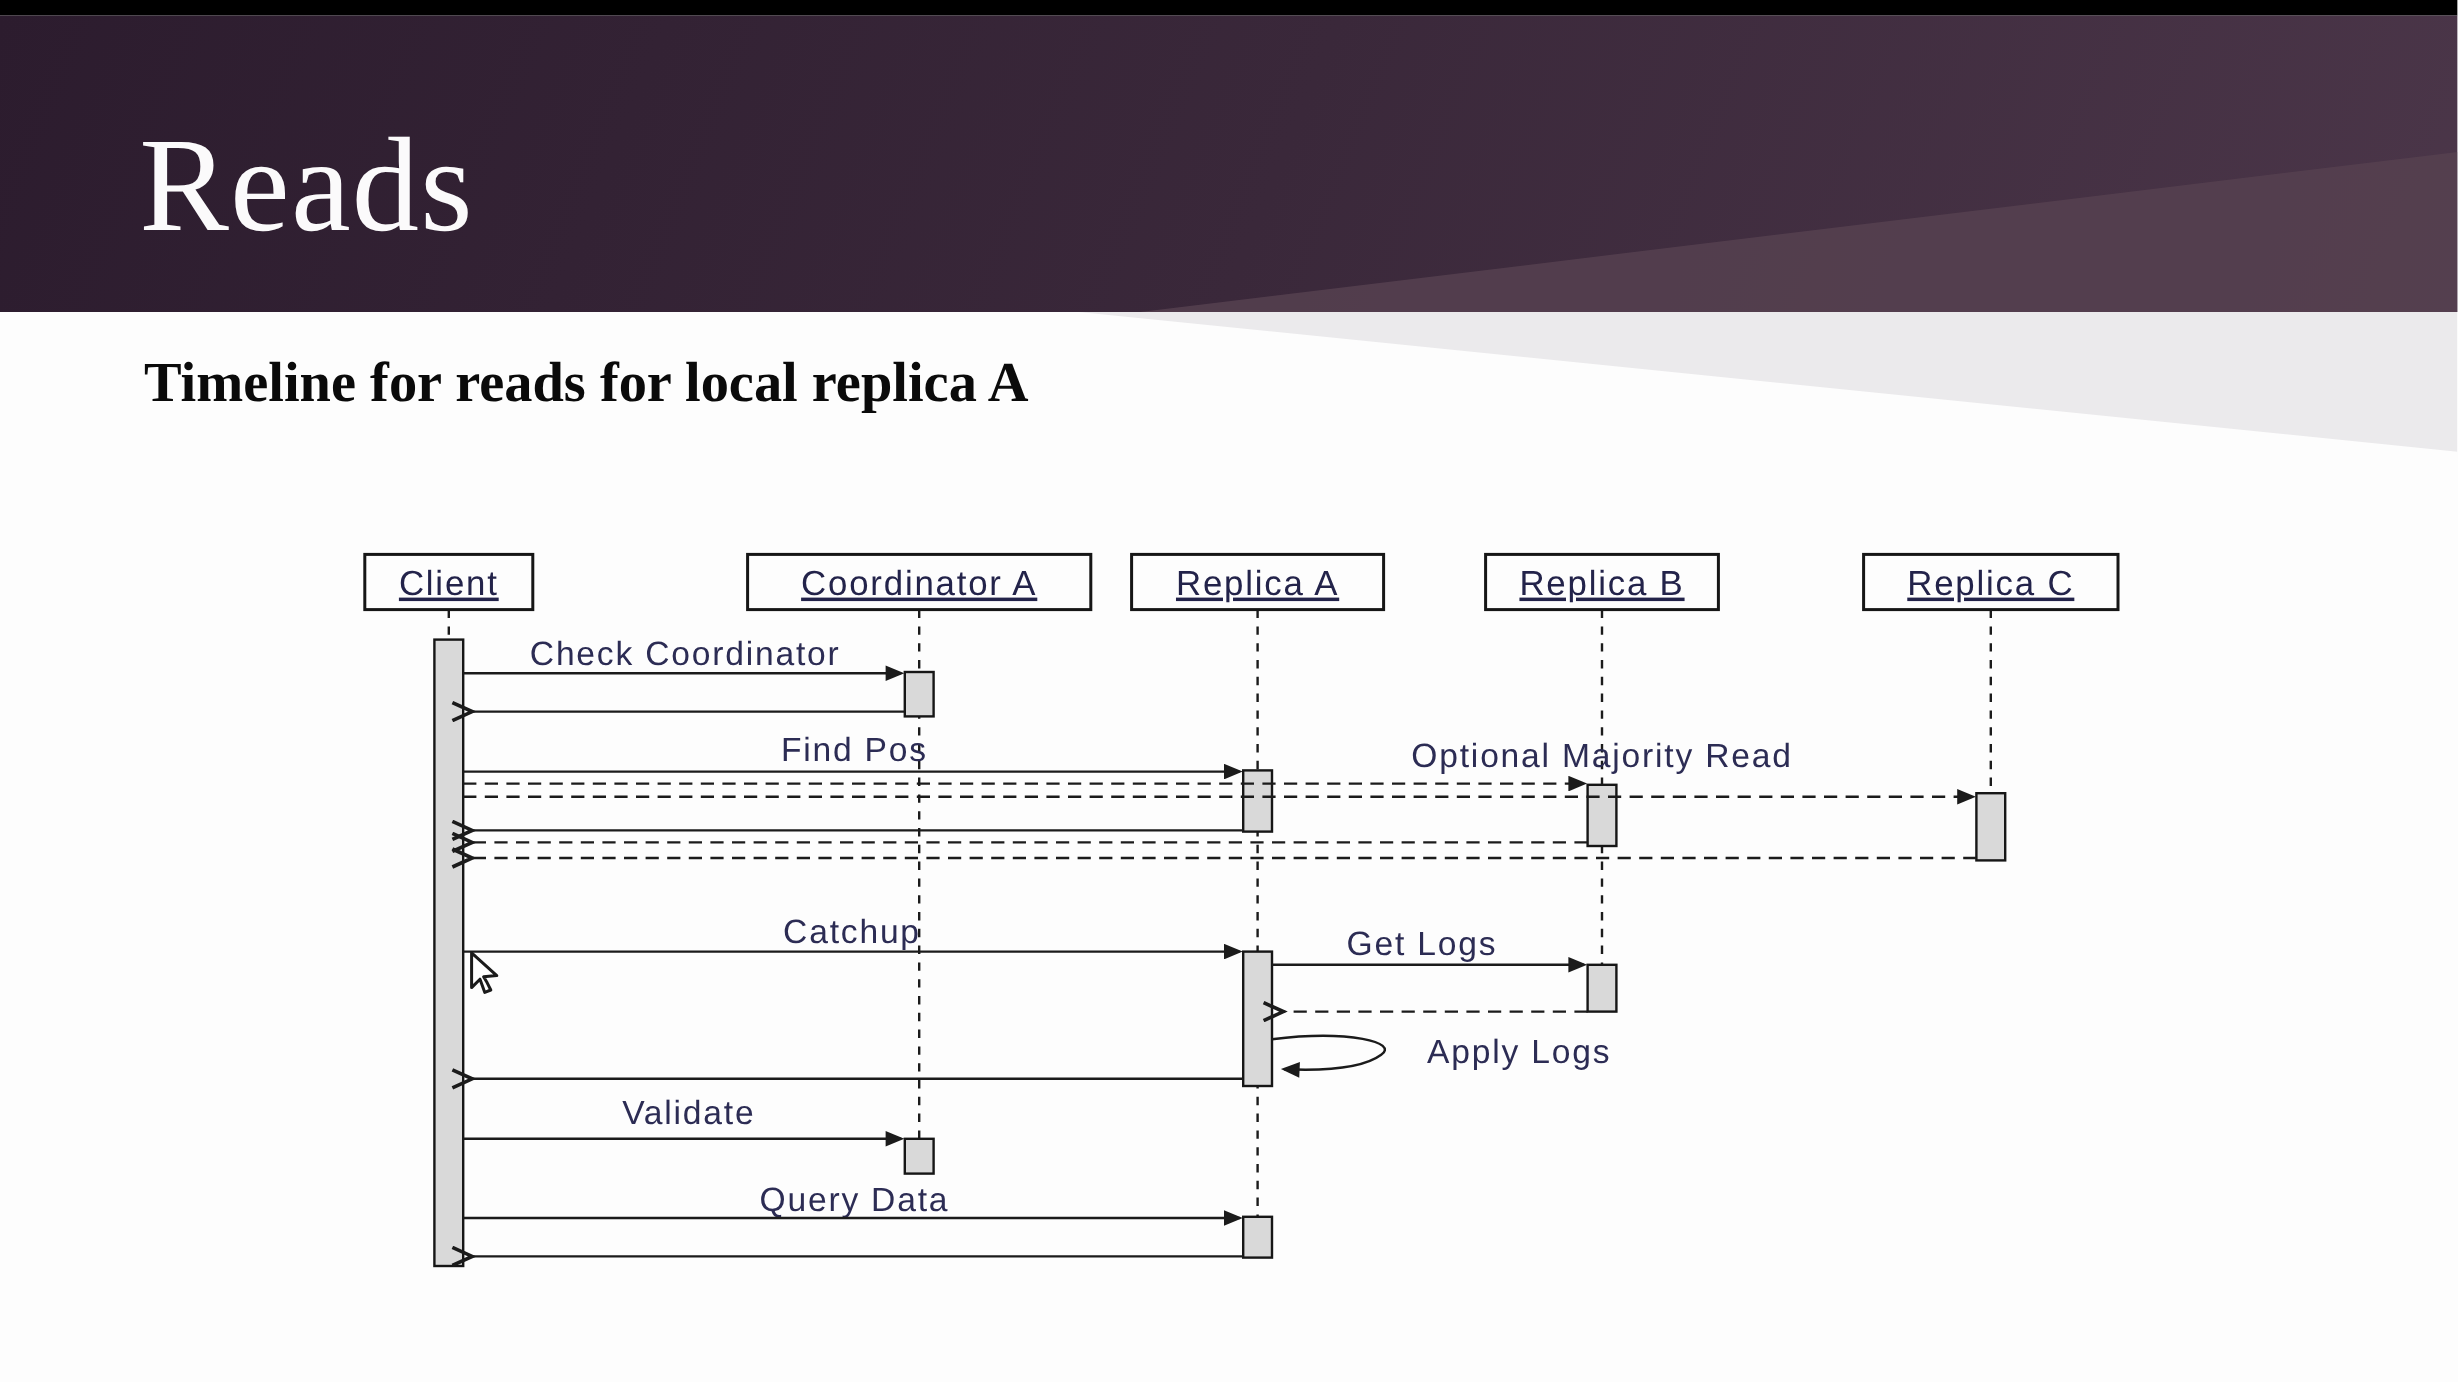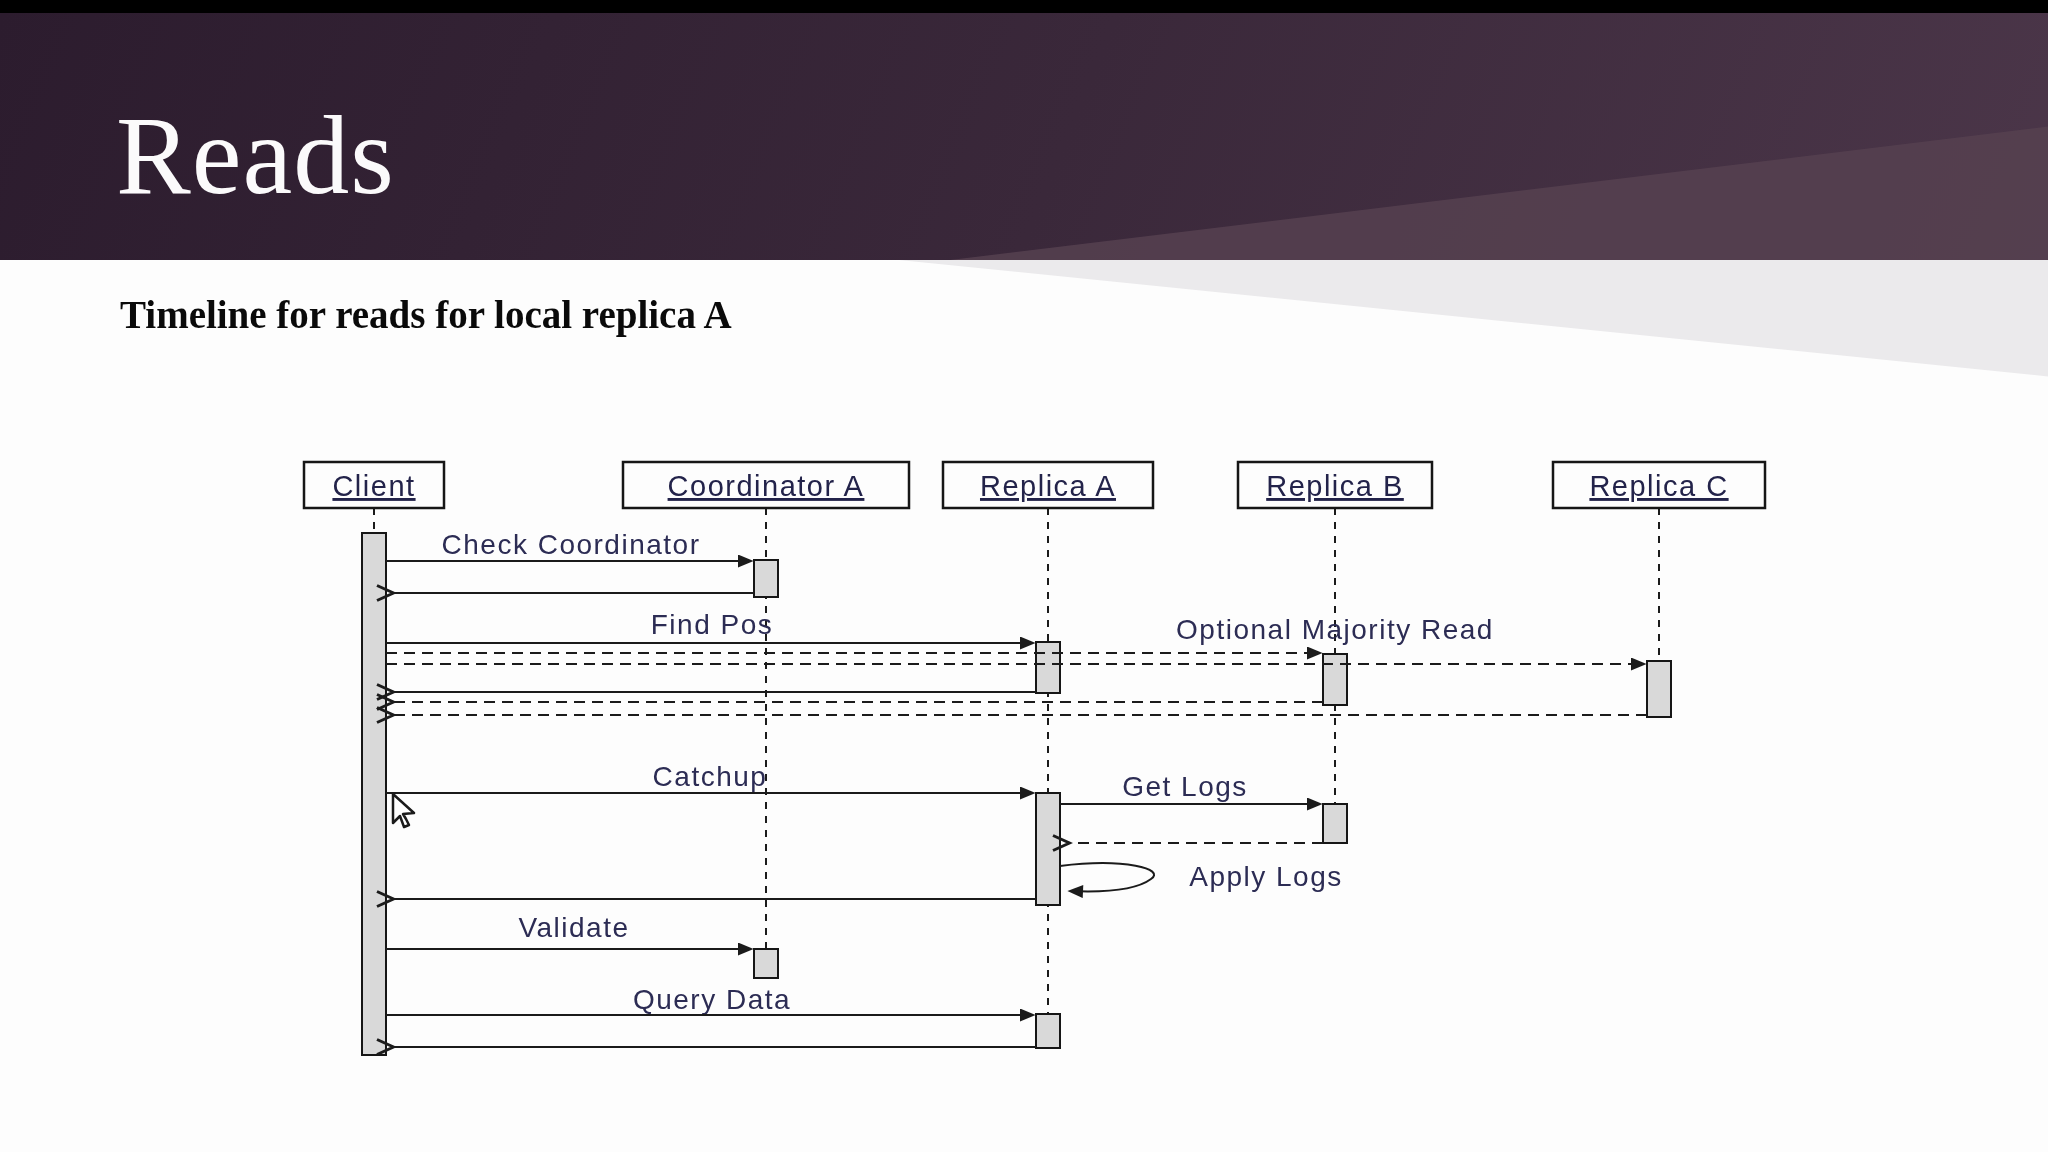--- a/index.html
+++ b/index.html
@@ -23,21 +23,21 @@
     clip-path:polygon(43.9% 0%,100% 0%,100% 97%);
   }
   .slide-title{
     position:absolute;left:116px;top:76px;
     font-family:"Liberation Serif","DejaVu Serif",serif;
     font-size:112px;line-height:1.0;color:#fbfafb;letter-spacing:1px;margin-top:23px;
   }
   .slide-subtitle{
     position:absolute;left:120px;top:292px;
     font-family:"Liberation Serif","DejaVu Serif",serif;
-    font-size:39px;font-weight:bold;color:#0a0a0a;letter-spacing:0px;
+    font-size:47px;font-weight:bold;color:#0a0a0a;letter-spacing:0px;
   }
   svg.diagram{position:absolute;left:0;top:0;}
   svg .actor-label{
     font-family:"Liberation Sans","DejaVu Sans",sans-serif;
     font-size:29px;fill:#23234a;letter-spacing:1.5px;text-decoration:underline;
   }
   svg .msg-label{
     font-family:"Liberation Sans","DejaVu Sans",sans-serif;
     font-size:28px;fill:#2c2c54;letter-spacing:1.5px;
   }

